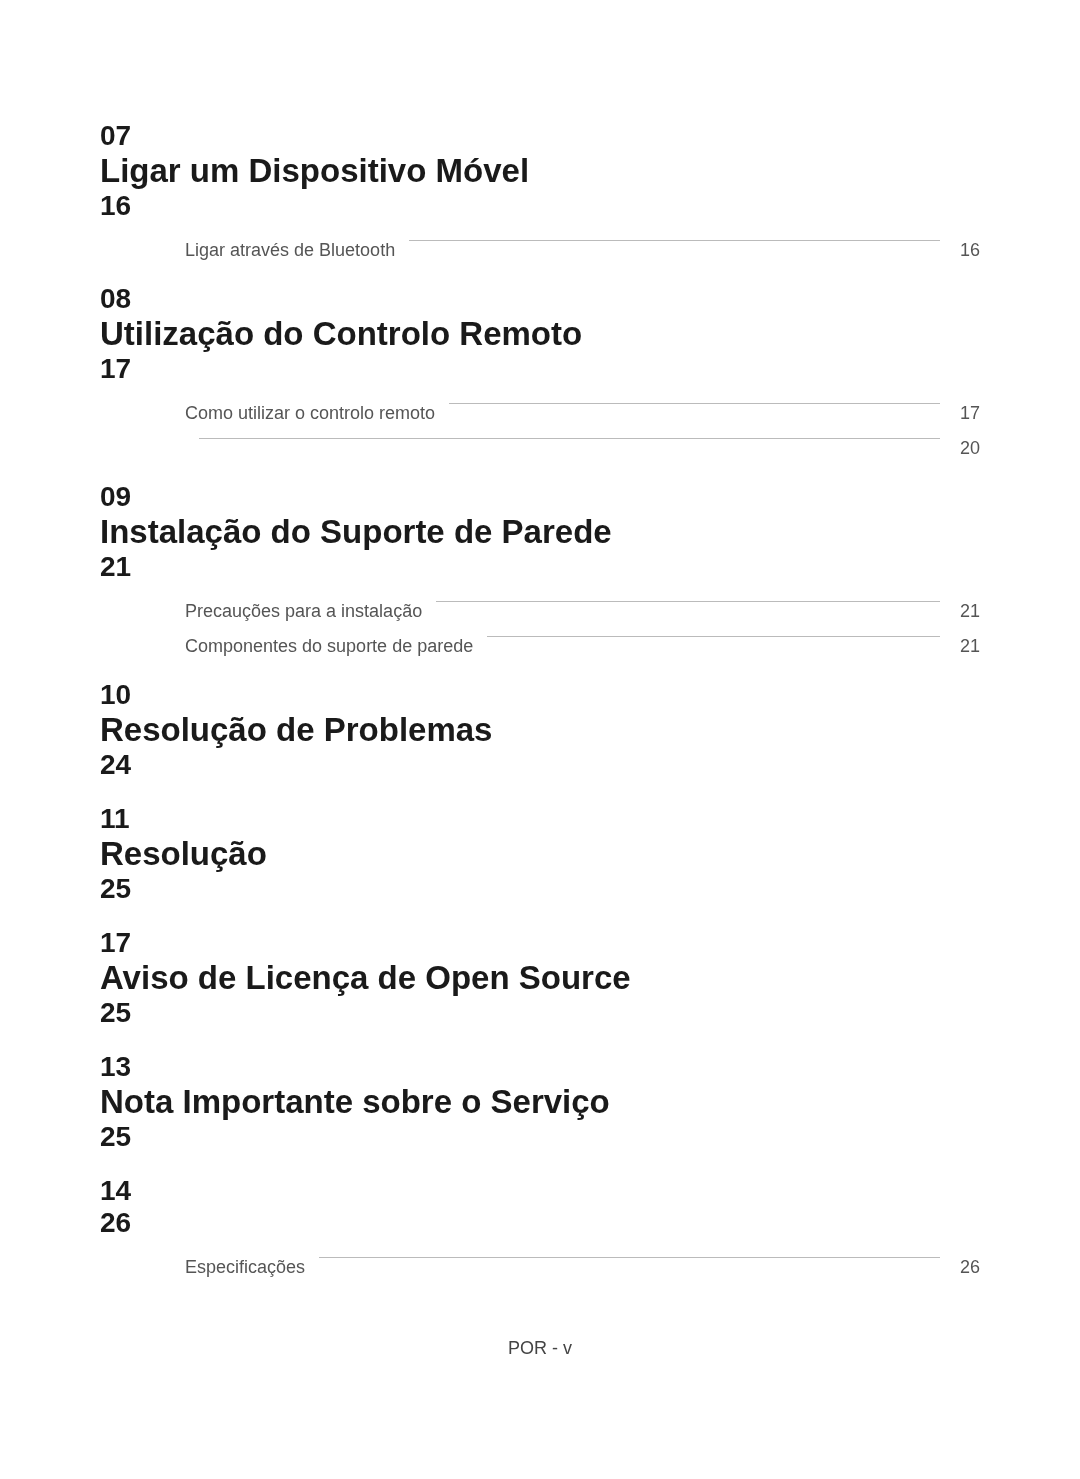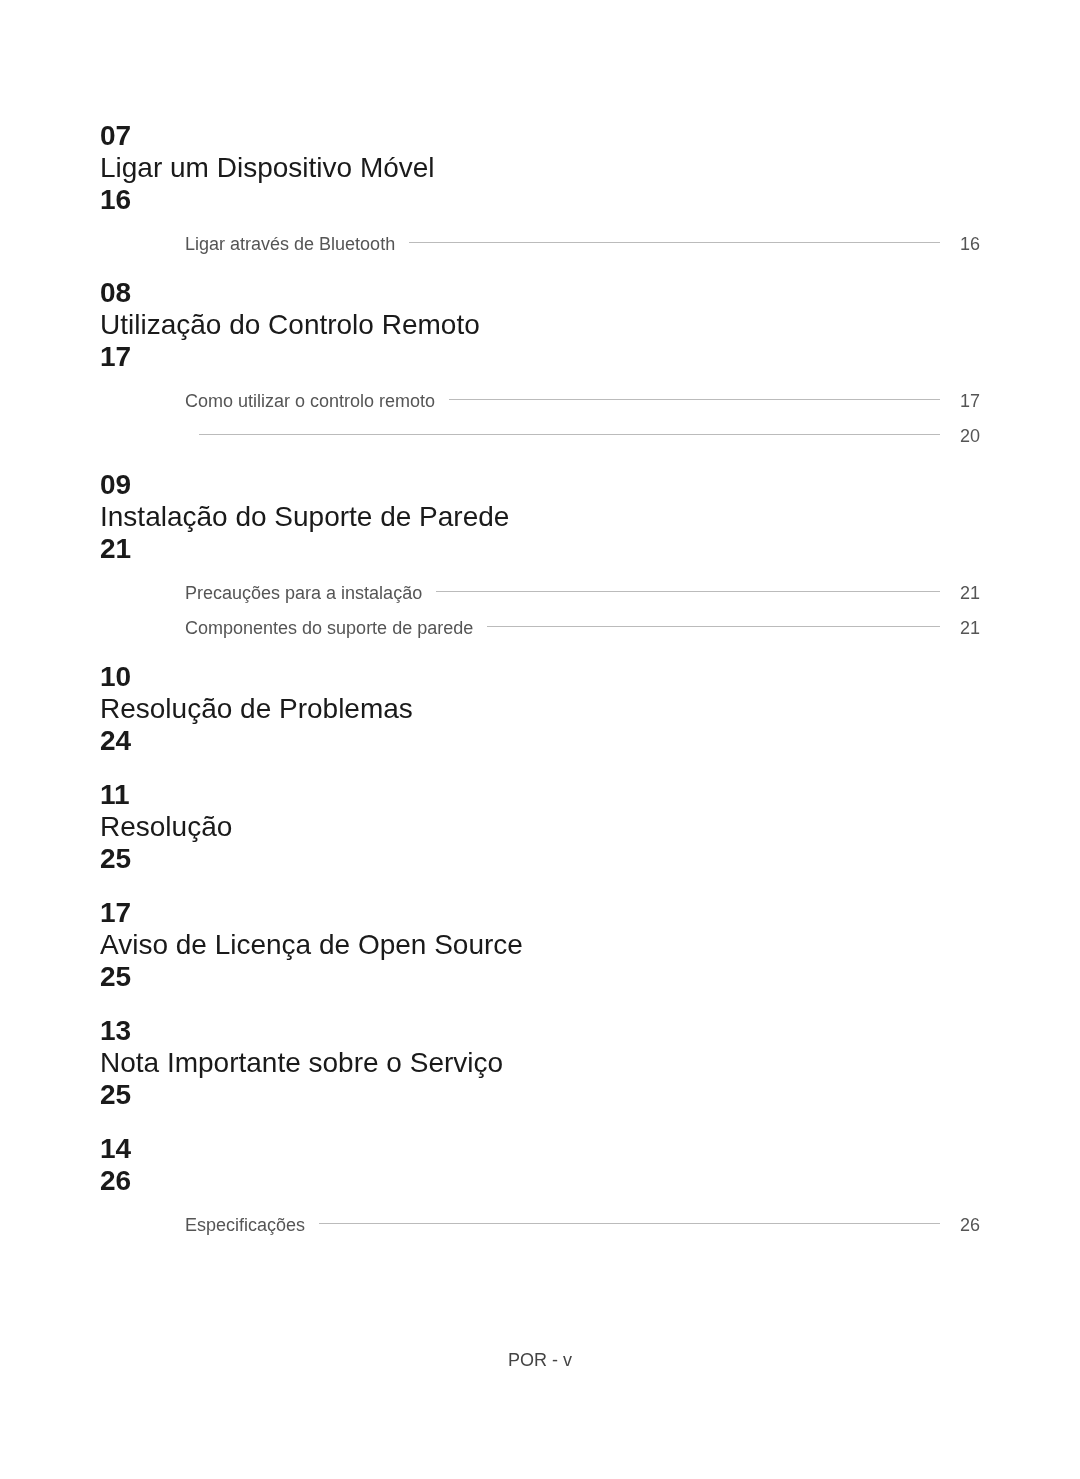--- a/index.html
+++ b/index.html
@@ -25,33 +25,33 @@
       margin-top: 10px;
       flex-direction: column;
     }
     .section-number {
       font-size: 28px;
       font-weight: 700;
       width: 85px;
       flex-shrink: 0;
     }
     .section-title {
-      font-size: 28px;
-      font-weight: 400;
+      font-size: 33px;
+      font-weight: 700;
       flex-grow: 1;
     }
     .section-page {
       font-size: 28px;
       font-weight: 700;
       text-align: right;
       flex-shrink: 0;
     }
     .sub-row {
       display: flex;
-      align-items: center;
+      align-items: flex-start;
       margin-left: 85px;
       margin-bottom: 14px;
     }
     .sub-title {
       font-size: 18px;
       font-weight: 400;
       color: #555;
       flex-shrink: 0;
     }
     .leader {
@@ -66,21 +66,21 @@
       color: #555;
       text-align: right;
       flex-shrink: 0;
       min-width: 28px;
     }
     .block {
       margin-bottom: 22px;
     }
     .footer {
       position: absolute;
-      bottom: 108px;
+      bottom: 120px;
       width: 100%;
       text-align: center;
       font-size: 18px;
       color: #444;
     }
   </style>
 </head>
 <body>
 
 <div class="content">

